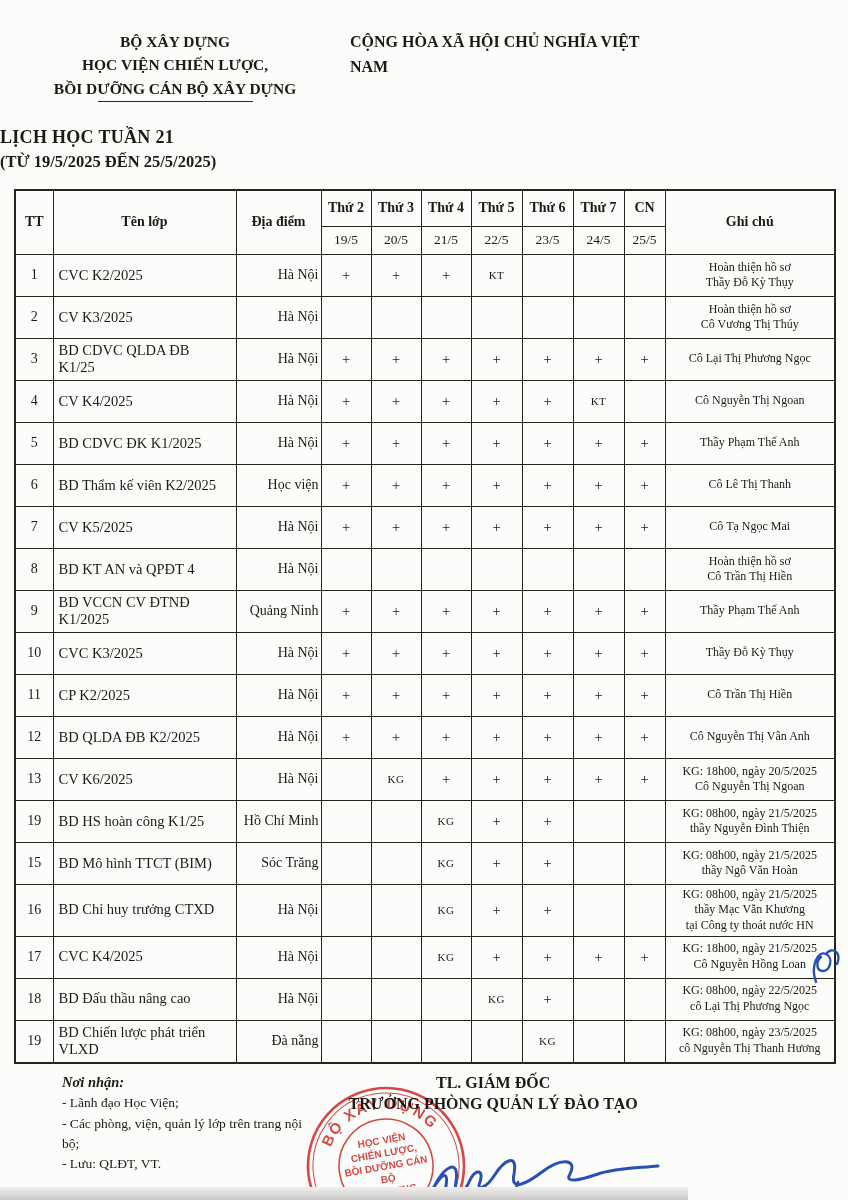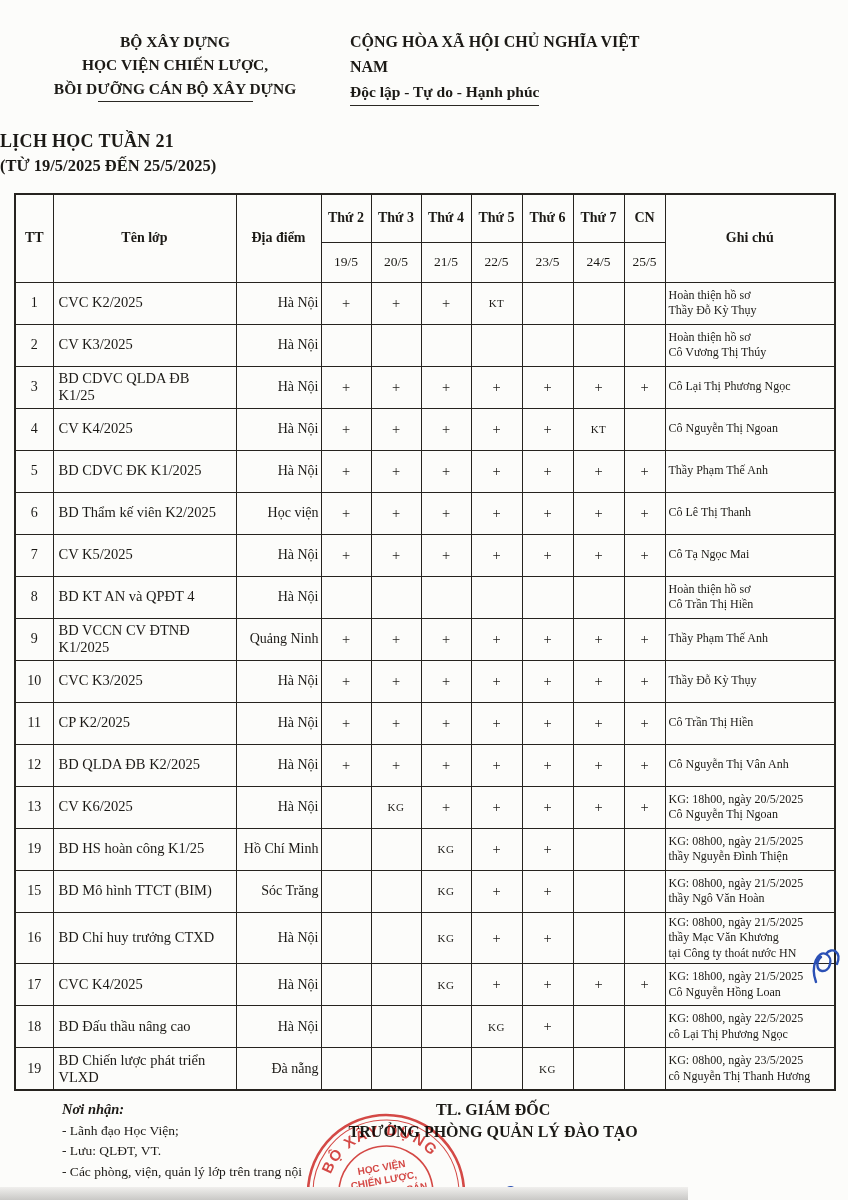--- a/index.html
+++ b/index.html
@@ -25,31 +25,31 @@
   .doc-title{font-weight:bold;font-size:18px;letter-spacing:.3px;}
   .doc-subtitle{font-weight:bold;font-size:16.5px;}
 
   
   table.schedule{
     border-collapse:collapse;table-layout:fixed;
     width:820px;margin:15px 0 0 14px;
     border:2.5px solid #26231f;
   }
   .schedule th,.schedule td{border:1.5px solid #26231f;vertical-align:middle;overflow:hidden;}
-  .schedule th{font-size:14px;padding:7px 2px;}
+  .schedule th{font-size:14px;padding:1px 2px;}
   th.h-main{font-weight:bold;}
   th.h-day{font-weight:bold;height:33px;}
   th.h-date{font-weight:normal;font-size:13.5px;height:25px;}
   .schedule td{height:37px;}
   .c-tt{text-align:center;font-size:14px;}
   .c-name{font-size:14.5px;line-height:1.2;padding:2px 3px 2px 5px;text-align:left;}
   .c-loc{text-align:right;font-size:14px;line-height:1.2;padding:1px 2px;}
   .c-day{text-align:center;font-size:14.5px;}
   .c-day.mark-abbr{font-size:11px;letter-spacing:.5px;}
-  .c-note{text-align:left;font-size:12px;line-height:1.3;padding:2px 3px;}
+  .c-note{text-align:center;font-size:12px;line-height:1.3;padding:2px 3px;}
 
   
   .doc-footer{display:flex;margin-top:8px;}
   .recipients{margin-left:62px;line-height:1.5;}
   .recipients-title{font-weight:bold;font-style:italic;font-size:14.5px;}
   .recipient-line{font-size:13.5px;}
   .sign-area{margin-left:auto;width:414px;position:relative;text-align:center;padding-right:4px;}
   .sign-t1{font-weight:bold;font-size:16px;line-height:1.35;}
   .sign-t2{font-weight:bold;font-size:16px;line-height:1.35;}
 
@@ -78,21 +78,20 @@
 
   <div class="doc-header">
     <div class="org-block">
       <div class="org-top">BỘ XÂY DỰNG</div>
       <div class="org-l2">HỌC VIỆN CHIẾN LƯỢC,</div>
       <div class="org-l3">BỒI DƯỠNG CÁN BỘ XÂY DỰNG</div>
       <div class="org-underline"></div>
     </div>
     <div class="nat-block">
       <div class="nat-line">CỘNG HÒA XÃ HỘI CHỦ NGHĨA VIỆT NAM</div>
-      <div><span class="motto">Độc lập - Tự do - Hạnh phúc</span></div>
     </div>
   </div>
 
   <div class="title-block">
     <div class="doc-title">LỊCH HỌC TUẦN 21</div>
     <div class="doc-subtitle">(TỪ 19/5/2025 ĐẾN 25/5/2025)</div>
   </div>
 
   <table class="schedule">
     <colgroup>
@@ -438,22 +437,22 @@
             <div>cô Nguyễn Thị Thanh Hương</div>
           </td>
         </tr>
       </tbody>
   </table>
 
   <div class="doc-footer">
     <div class="recipients">
       <div class="recipients-title">Nơi nhận:</div>
       <div class="recipient-line">- Lãnh đạo Học Viện;</div>
+      <div class="recipient-line">- Các phòng, viện, quản lý lớp trên trang nội bộ;</div>
       <div class="recipient-line">- Lưu: QLĐT, VT.</div>
-      <div class="recipient-line">- Các phòng, viện, quản lý lớp trên trang nội bộ;</div>
     </div>
 
     <div class="sign-area">
       <div class="sign-t1">TL. GIÁM ĐỐC</div>
       <div class="sign-t2">TRƯỞNG PHÒNG QUẢN LÝ ĐÀO TẠO</div>
 
       <div class="stamp">
         <svg width="164" height="164" viewBox="0 0 164 164">
           <circle cx="82" cy="82" r="78" fill="none" stroke="#d43c39" stroke-width="2.6"></circle>
           <circle cx="82" cy="82" r="73" fill="none" stroke="#d43c39" stroke-width="1"></circle>

